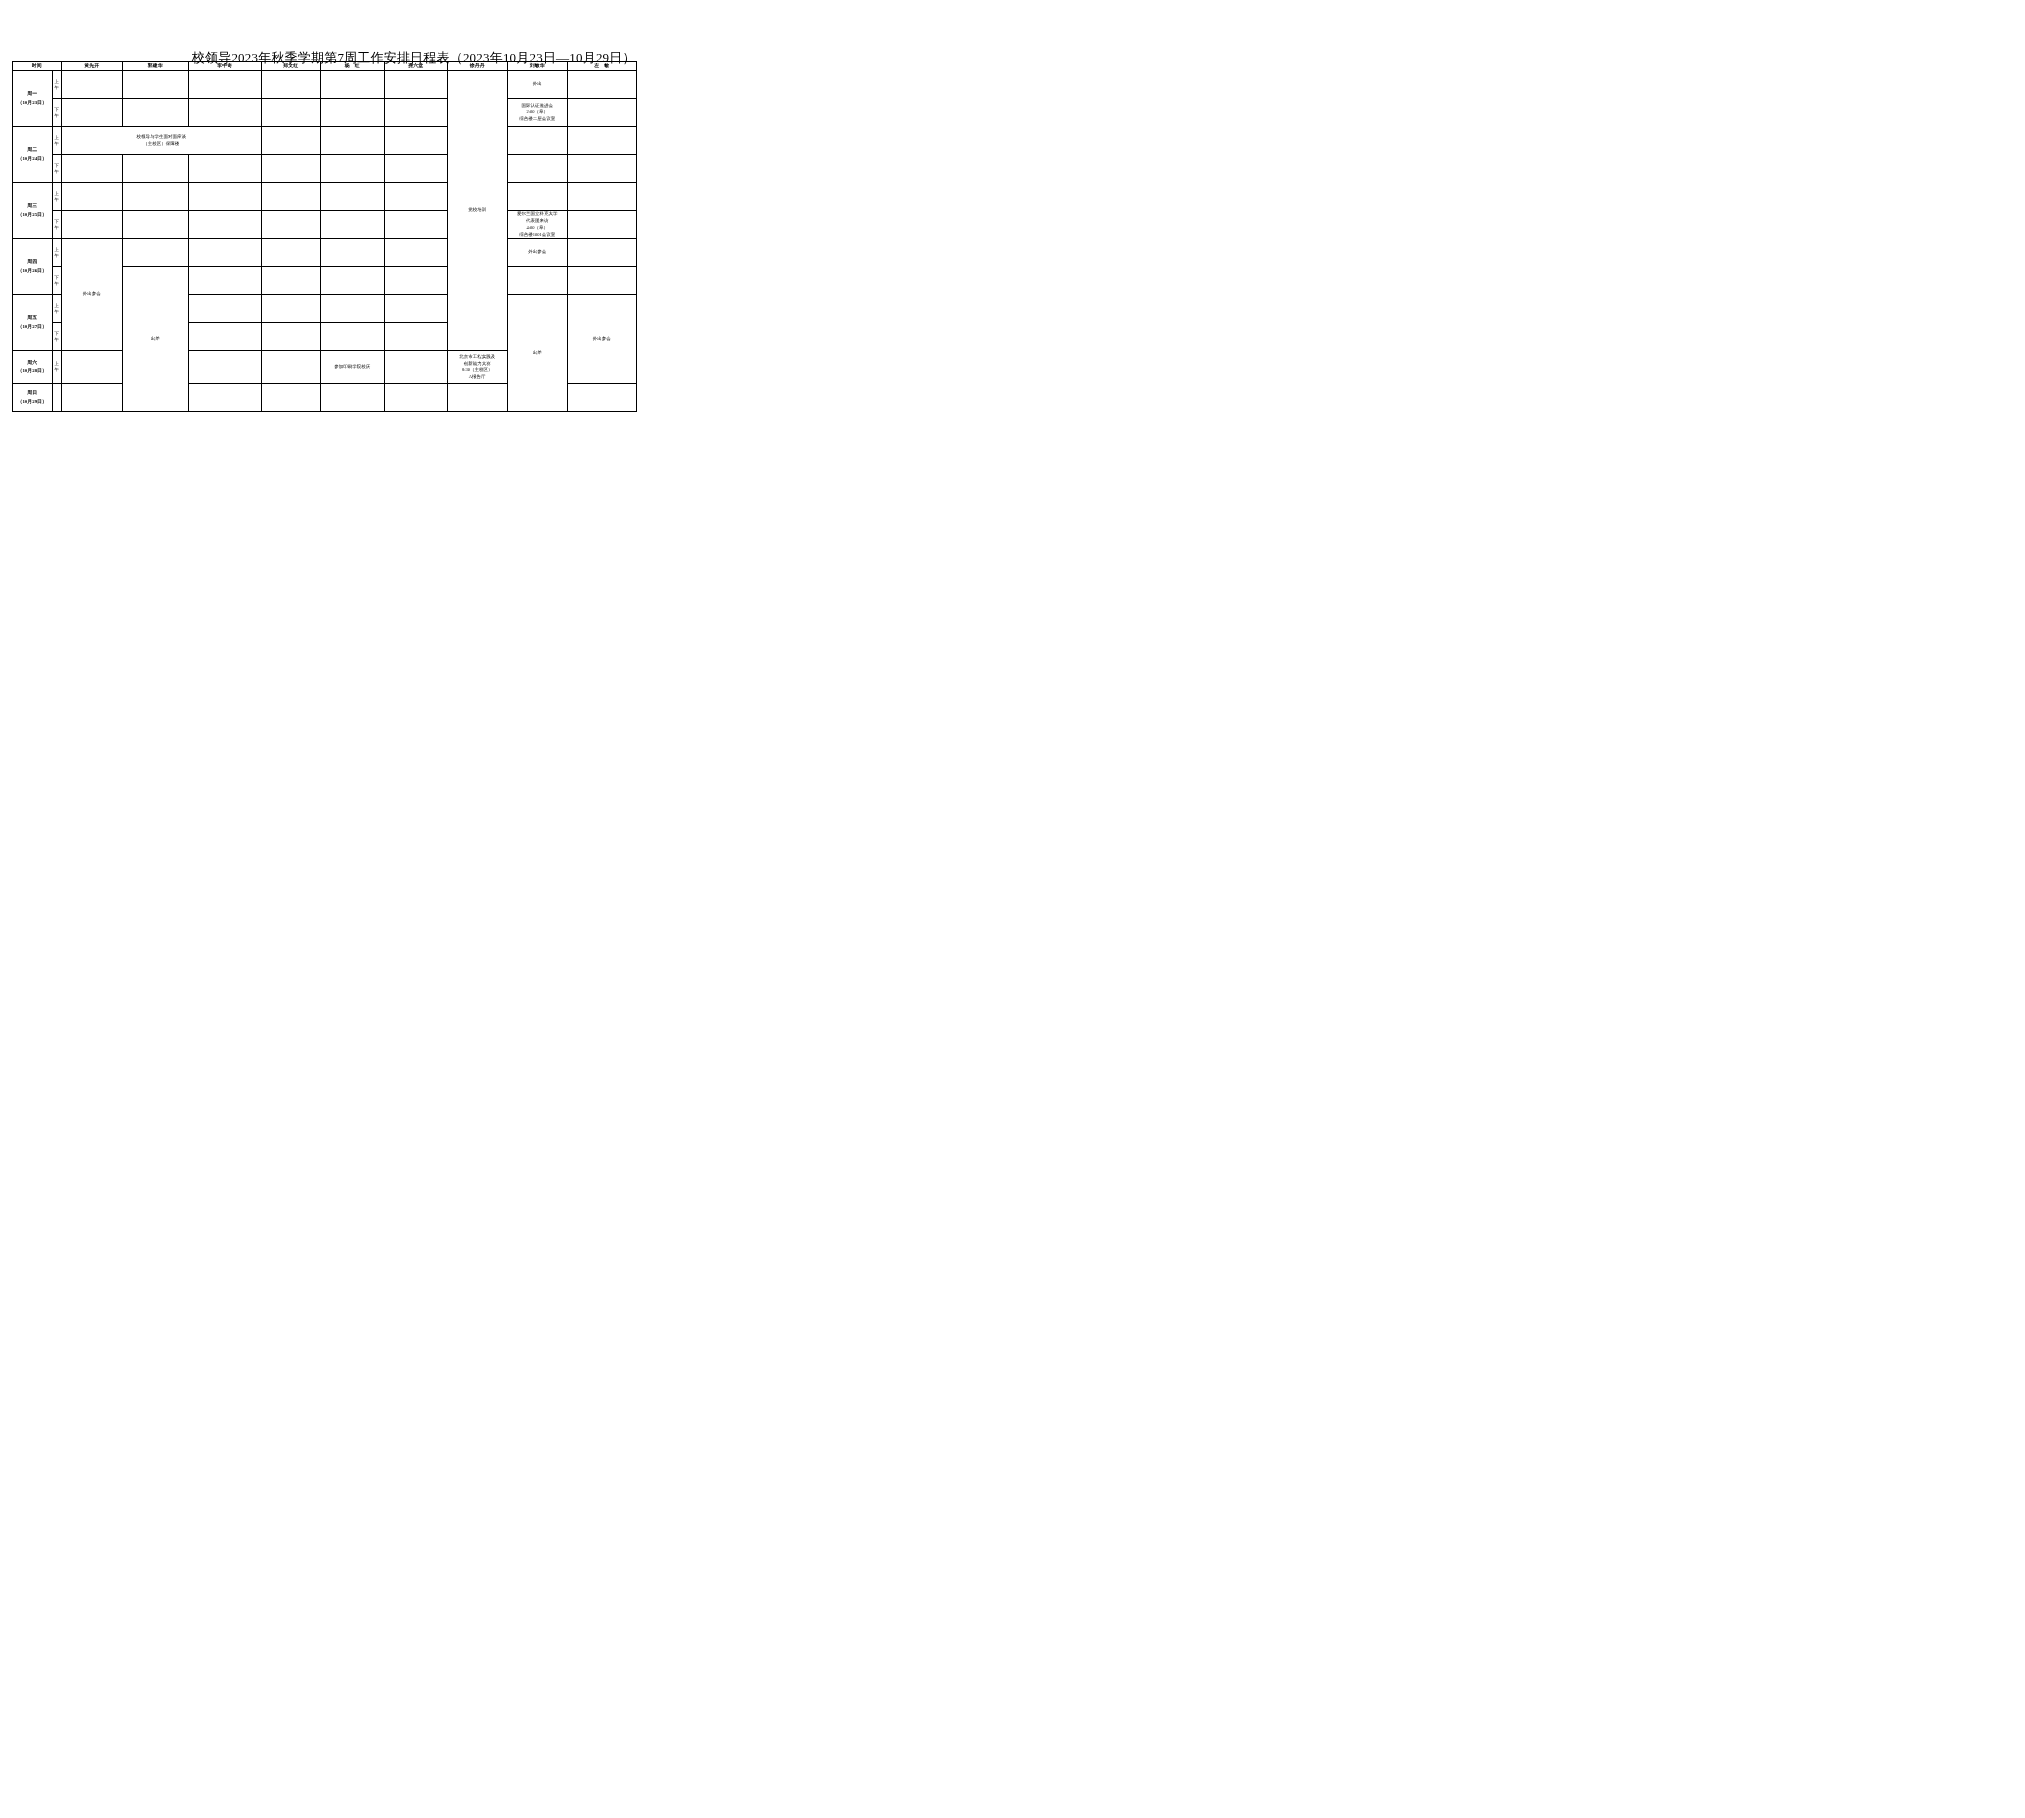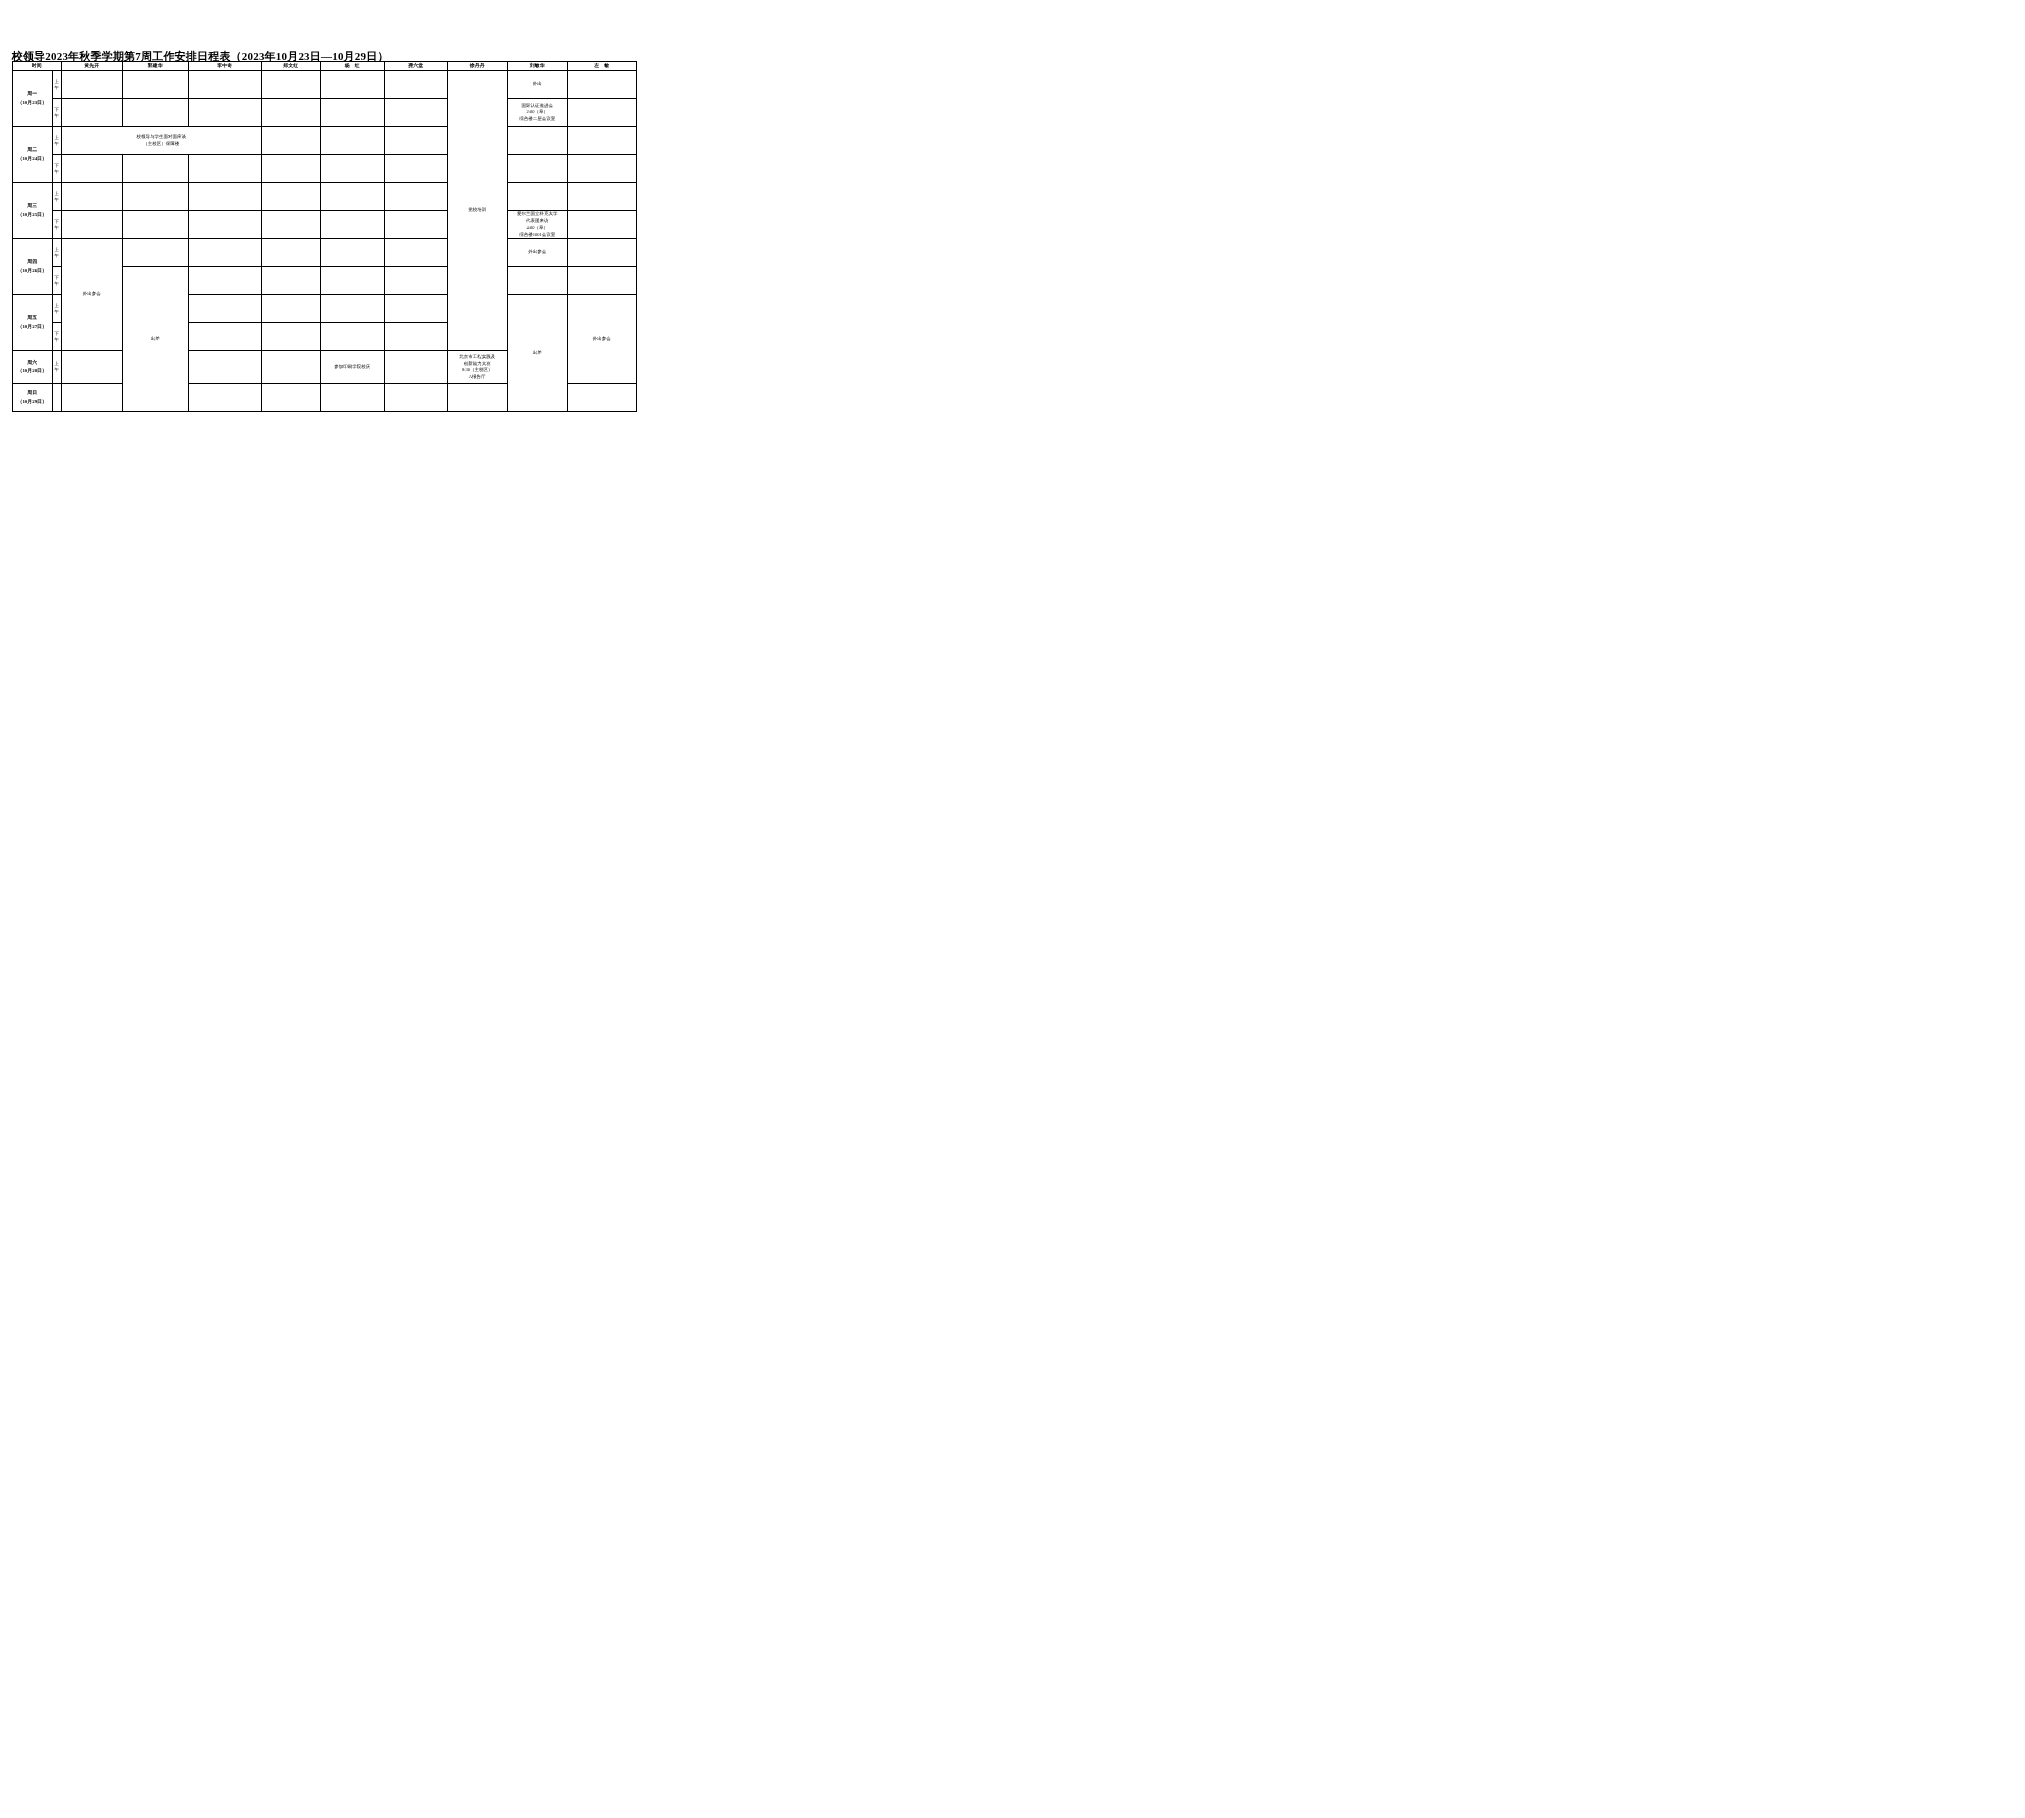--- a/index.html
+++ b/index.html
@@ -13,23 +13,23 @@
     width:643px;
     height:455px;
     background:#fff;
     overflow:hidden;
   }
   .title{
     position:absolute;
     left:11.7px;
     top:49px;
     width:624px;
-    text-align:left;
-    font-size:11px;
-    font-weight:bold;
+    text-align:right;
+    font-size:13px;
+    font-weight:normal;
     letter-spacing:0.2px;
     white-space:nowrap;
   }
   table.sched{
     position:absolute;
     left:11.7px;
     top:61px;
     width:624px;
     border-collapse:collapse;
     table-layout:fixed;

